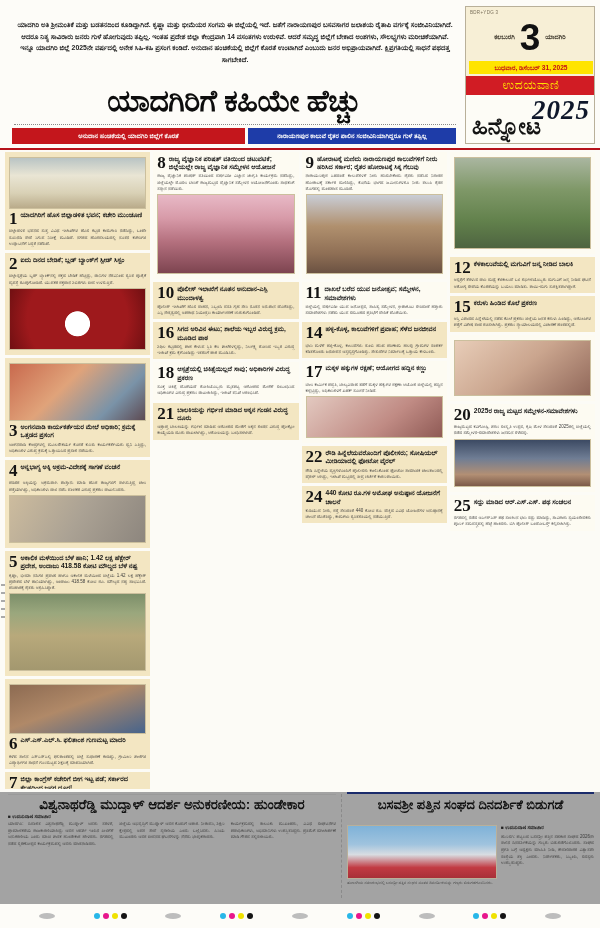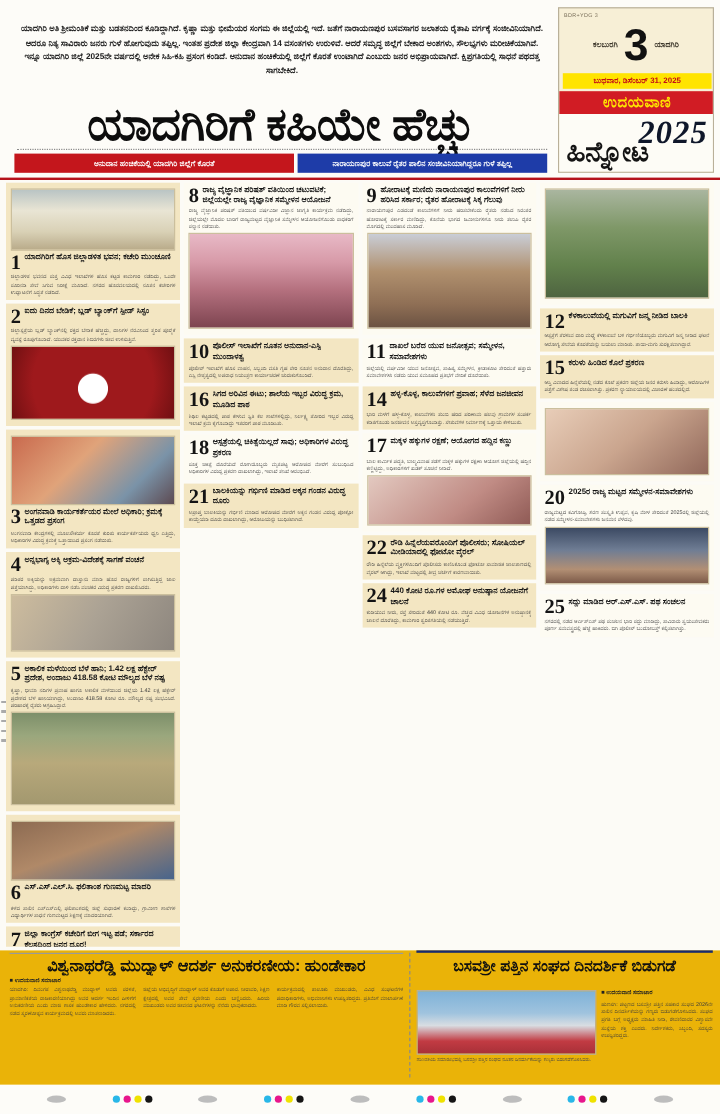--- a/index.html
+++ b/index.html
@@ -3,37 +3,37 @@
 <meta charset="utf-8">
 <style>
   html,body{margin:0;padding:0;}
   body{width:600px;height:928px;position:relative;overflow:hidden;background:#fcfbf6;
        font-family:"Liberation Sans","DejaVu Sans",sans-serif;color:#1a1a1a;}
   
   .header{position:absolute;left:0;top:0;width:600px;height:148px;background:#fdfcf8;}
   .intro{position:absolute;left:14px;top:12px;width:442px;font-size:6.9px;line-height:1.7;
          font-weight:600;text-align:center;color:#222;}
   .main-headline{position:absolute;left:10px;top:84px;width:448px;text-align:center;
-         font-size:38px;font-weight:800;letter-spacing:-0.5px;color:#0d0d0d;white-space:nowrap;}
+         font-size:30px;font-weight:800;letter-spacing:-0.5px;color:#0d0d0d;white-space:nowrap;}
   .dotline{position:absolute;left:14px;top:124px;width:442px;border-top:1px dotted #8a8a8a;}
   .kicker{position:absolute;top:128px;height:16px;display:flex;align-items:center;justify-content:center;
           color:#fff;font-size:6.4px;font-weight:700;padding:0 4px;box-sizing:border-box;text-align:center;}
   .kicker.red{left:12px;width:233px;}
   .kicker.blue{left:248px;width:208px;}
   
   .infobox{position:absolute;left:465px;top:6px;width:130px;height:138px;border:1px solid #b9b099;
            background:#f7efd6;box-sizing:border-box;overflow:hidden;}
   .edcode{position:absolute;left:4px;top:3px;font-size:4.5px;color:#7a6f5a;letter-spacing:.3px;}
   .pagerow{position:absolute;left:0;top:8px;width:100%;height:44px;display:flex;align-items:center;justify-content:center;gap:5px;}
   .pagerow .ed{font-size:6.5px;font-weight:700;color:#3a3428;}
   .pagerow .pnum{font-size:37px;font-weight:800;color:#111;line-height:1;}
   .datebar{position:absolute;left:3px;top:54px;width:124px;height:13px;background:#ffe400;
            color:#c40f16;font-size:6.6px;font-weight:800;display:flex;align-items:center;justify-content:center;}
   .paperbar{position:absolute;left:0px;top:69px;width:130px;height:19px;background:#d11c24;
-           color:#ffe400;font-size:12.5px;font-weight:700;display:flex;align-items:center;justify-content:center;letter-spacing:.5px;}
+           color:#ffe400;font-size:12.5px;font-weight:400;display:flex;align-items:center;justify-content:center;letter-spacing:.5px;}
   .retro{position:absolute;left:0;top:88px;width:130px;height:50px;background:#fdfcf6;}
   .retro .y2025{position:absolute;right:6px;top:0px;font-size:27px;font-weight:800;color:#0f172a;
            font-family:"Liberation Serif","DejaVu Serif",serif;font-style:italic;letter-spacing:1px;}
   .retro .hinn{position:absolute;left:6px;top:18px;font-size:23px;font-weight:800;color:#141414;}
   
   .redrule{position:absolute;left:0;top:148px;width:600px;height:2px;background:#b5121b;}
   .grid{position:absolute;left:5px;top:152px;width:590px;height:637px;display:flex;gap:3px;}
   .col{flex:1 1 0;display:flex;flex-direction:column;gap:3px;overflow:hidden;}
   .brief{padding:3px 4px;box-sizing:border-box;}
   .brief.c{background:#f3e6c2;}
@@ -54,21 +54,21 @@
   [data-photo="flood-photo"]{background:linear-gradient(180deg,#7d8f6a 0%,#9aa77d 25%,#b8a97b 55%,#a3986f 100%);}
   [data-photo="child-photo"]{background:linear-gradient(160deg,#8d6b52 0%,#b08968 45%,#47648c 100%);}
   [data-photo="felicitation-photo"]{background:linear-gradient(180deg,#e8b9c6 0%,#d79aa8 30%,#b4707e 60%,#7d4450 100%);}
   [data-photo="procession-photo"]{background:linear-gradient(180deg,#c9cdd6 0%,#b0906e 40%,#8f6f55 75%,#6b5242 100%);}
   [data-photo="protest-photo"]{background:linear-gradient(180deg,#aab6a0 0%,#7f9868 35%,#62814c 70%,#4e6440 100%);}
   [data-photo="award-photo"]{background:linear-gradient(140deg,#e3c9c0 0%,#c08b84 60%,#8f5a55 100%);}
   [data-photo="officevisit-photo"]{background:linear-gradient(140deg,#e8cdb8 0%,#caa58e 50%,#91685a 100%);}
   [data-photo="convention-photo"]{background:linear-gradient(180deg,#3c4a63 0%,#6f7d94 40%,#b28f74 75%,#7c5a48 100%);}
   [data-photo="calendar-photo"]{background:linear-gradient(180deg,#7fb2d8 0%,#9fc3de 35%,#d8dde2 55%,#c23b43 80%,#a83038 100%);}
   
-  .bottom{position:absolute;left:0;top:792px;width:600px;height:112px;background:#eab308;}
+  .bottom{position:absolute;left:0;top:792px;width:600px;height:112px;background:#a3a3a3;}
   .bl{position:absolute;left:8px;top:2px;width:328px;height:106px;border-top:1px solid #9a9a9a;overflow:hidden;}
   .bl h2{margin:2px 0 1px;font-size:13.5px;font-weight:800;text-align:center;color:#101010;white-space:nowrap;overflow:hidden;}
   .byline{font-size:4.8px;font-weight:700;color:#222;margin:1px 0 2px;}
   .blcols{display:flex;gap:6px;}
   .blcols p{margin:0;flex:1;font-size:4.5px;line-height:1.45;text-align:justify;color:#3a3a3a;}
   .vdash{position:absolute;left:341px;top:2px;height:104px;border-left:1px dashed #8a8a8a;}
   .br{position:absolute;left:347px;top:0px;width:247px;height:108px;border-top:2px solid #1a2b6b;overflow:hidden;}
   .br h2{margin:3px 0 12px;font-size:13px;font-weight:800;text-align:center;color:#101010;white-space:nowrap;overflow:hidden;}
   .brflex{display:flex;gap:4px;}
   .brphoto{width:150px;height:54px;flex:0 0 auto;border:1px solid #b9b09a;box-sizing:border-box;}

